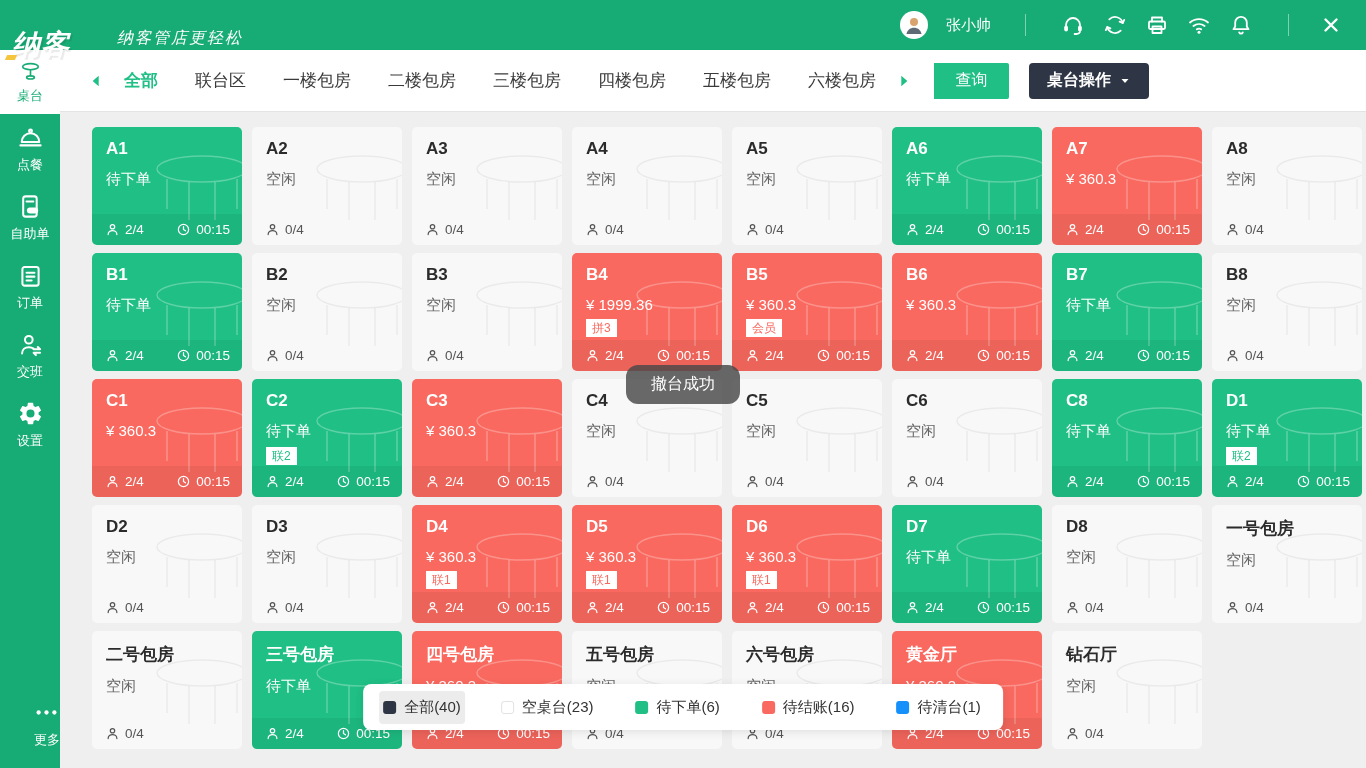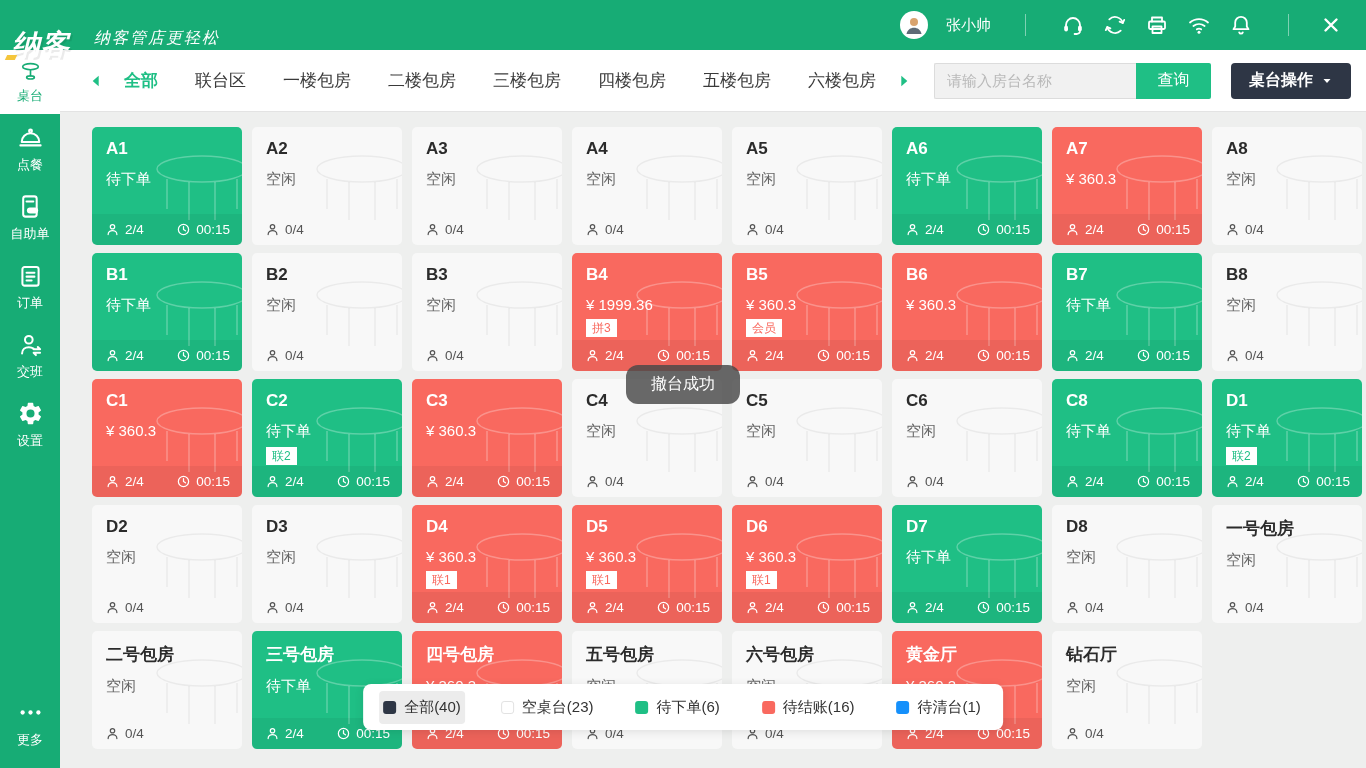--- a/index.html
+++ b/index.html
@@ -5,21 +5,21 @@
   * { margin:0; padding:0; box-sizing:border-box; }
   html,body { width:1366px; height:768px; overflow:hidden; }
   body { font-family:"Liberation Sans","DejaVu Sans",sans-serif; background:#eeefee; position:relative; }
 
   .ic { fill:none; stroke:currentColor; stroke-width:1.8; stroke-linecap:round; stroke-linejoin:round; display:block; }
 
   
   #app-header { position:absolute; left:0; top:0; width:1366px; height:50px;
     background:#17AC75; display:flex; align-items:center; justify-content:space-between;
     padding:0 14px 0 12px; color:#fff; z-index:30; }
-  .logo-wrap { display:flex; align-items:flex-start; gap:0;margin-top:40px; }
+  .logo-wrap { display:flex; align-items:flex-start; gap:23px;margin-top:40px; }
   .logo { font-size:28px; font-weight:bold; font-style:italic; letter-spacing:1px;
     text-shadow:2px 2px 0 rgba(0,0,0,.08); position:relative; }
   .logo .accent { position:absolute; left:-6px; bottom:4px; width:10px; height:5px;
     background:#F5C63C; transform:skewX(-25deg); }
   .slogan-col { display:flex; flex-direction:column; align-items:flex-end; margin-top:2px; }
   .slogan { font-family:"DejaVu Serif",serif; font-style:italic; font-size:16px; letter-spacing:2px; }
   .swoosh { width:150px; height:10px; margin-top:1px; }
   .header-right { display:flex; align-items:center; gap:18px; }
   .avatar { width:28px; height:28px; border-radius:50%; background:#fff; overflow:hidden;
     display:flex; align-items:center; justify-content:center; }
@@ -31,21 +31,21 @@
   .close-btn { margin-left:4px; }
 
   
   #sidebar { position:absolute; left:0; top:50px; width:60px; height:718px;
     background:#17AC75; z-index:20; display:flex; flex-direction:column; }
   .side-item { width:60px; padding:10px 0 9px; display:flex; flex-direction:column;
     align-items:center; gap:5px; color:#fff; cursor:pointer; }
   .side-item svg { width:27px; height:27px; }
   .side-item .side-label { font-size:13px; }
   .side-item.active { background:#fff; color:#17AC75; height:64px; }
-  .side-item.more { margin-top:auto; margin-bottom:10px; }
+  .side-item.more { margin-top:auto; margin-bottom:10px;align-items:flex-end; }
 
   
   #tabbar { position:absolute; left:60px; top:50px; width:1306px; height:62px; background:#fff;
     border-bottom:1px solid #e3e3e3; display:flex; align-items:center; padding:0 26px 0 28px; z-index:10; }
   .tab-arrow { width:16px; height:16px; color:#1FBF85; cursor:pointer; flex:0 0 auto; }
   .tab-arrow svg { width:16px; height:16px; }
   #tabs { display:flex; align-items:center; gap:37px; margin:16px 20px; }
   .tab { font-size:17px; color:#3a3a3a; cursor:pointer; white-space:nowrap; }
   .tab.active { color:#1FBF85; font-weight:bold; }
   .search-wrap { margin-left:22px; display:flex; align-items:center; }
@@ -242,21 +242,20 @@
       <span class="tab">四楼包房</span>
       <span class="tab">五楼包房</span>
       <span class="tab">六楼包房</span>
     </div>
   <span class="tab-arrow">
     <svg viewBox="0 0 24 24">
         <path d="M8 4l9 8-9 8z" fill="currentColor" stroke="none"></path>
       </svg>
   </span>
   <div class="search-wrap">
-    <input id="search-input" placeholder="请输入房台名称" style="">
     <button id="search-btn">查询</button>
     <button id="ops-btn">
       <span>桌台操作</span>
       <svg viewBox="0 0 24 24">
           <path d="M5 8l7 8 7-8z"></path>
         </svg>
     </button>
   </div>
 </div>
 

